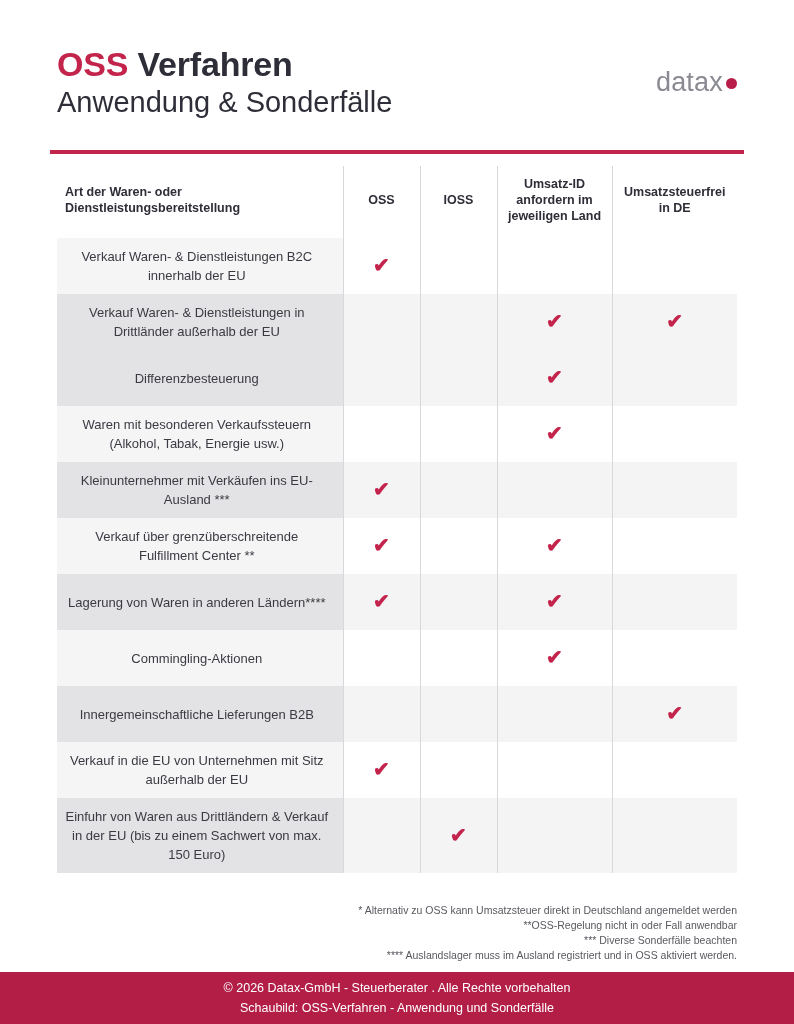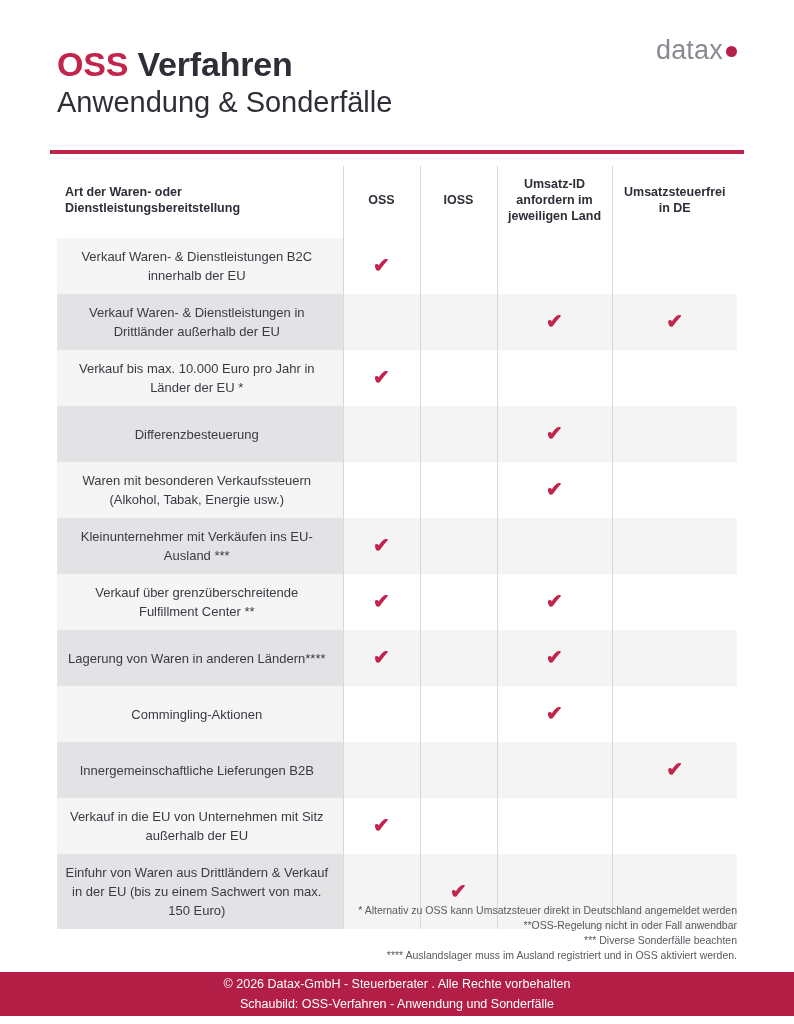--- a/index.html
+++ b/index.html
@@ -42,21 +42,21 @@
   .title-sub {
     font-size: 29px;
     font-weight: normal;
     line-height: 36px;
     color: #2e2e38;
     white-space: nowrap;
   }
   .logo {
     position: absolute;
     right: 57px;
-    top: 36px;
+    top: 68px;
     display: flex;
     align-items: center;
     gap: 3px;
   }
   .logo-word {
     font-size: 27px;
     color: #8a8a92;
     letter-spacing: 0.2px;
     line-height: 28px;
   }
@@ -155,21 +155,21 @@
     color: #58585f;
   }
   .footnotes div { white-space: nowrap; }
 
   
   .footer {
     position: absolute;
     left: 0;
     top: 972px;
     width: 794px;
-    height: 44px;
+    height: 52px;
     background: #b21e46;
     color: #ffffff;
     display: flex;
     flex-direction: column;
     align-items: center;
     justify-content: center;
     gap: 2px;
   }
   .footer div {
     font-size: 12.5px;
@@ -223,27 +223,20 @@
           <td class="vline"><span class="check empty">✔</span></td>
           <td class="vline"><span class="check empty">✔</span></td>
         </tr>
         <tr class="shaded">
           <td class="desc">Verkauf Waren- &amp; Dienstleistungen in Drittländer außerhalb der EU</td>
           <td class="vline"><span class="check empty">✔</span></td>
           <td class="vline"><span class="check empty">✔</span></td>
           <td class="vline"><span class="check">✔</span></td>
           <td class="vline"><span class="check">✔</span></td>
         </tr>
-        <tr>
-          <td class="desc">Verkauf bis max. 10.000 Euro pro Jahr in Länder der EU *</td>
-          <td class="vline"><span class="check">✔</span></td>
-          <td class="vline"><span class="check empty">✔</span></td>
-          <td class="vline"><span class="check empty">✔</span></td>
-          <td class="vline"><span class="check empty">✔</span></td>
-        </tr>
         <tr class="shaded">
           <td class="desc">Differenzbesteuerung</td>
           <td class="vline"><span class="check empty">✔</span></td>
           <td class="vline"><span class="check empty">✔</span></td>
           <td class="vline"><span class="check">✔</span></td>
           <td class="vline"><span class="check empty">✔</span></td>
         </tr>
         <tr>
           <td class="desc">Waren mit besonderen Verkaufssteuern (Alkohol, Tabak, Energie usw.)</td>
           <td class="vline"><span class="check empty">✔</span></td>

